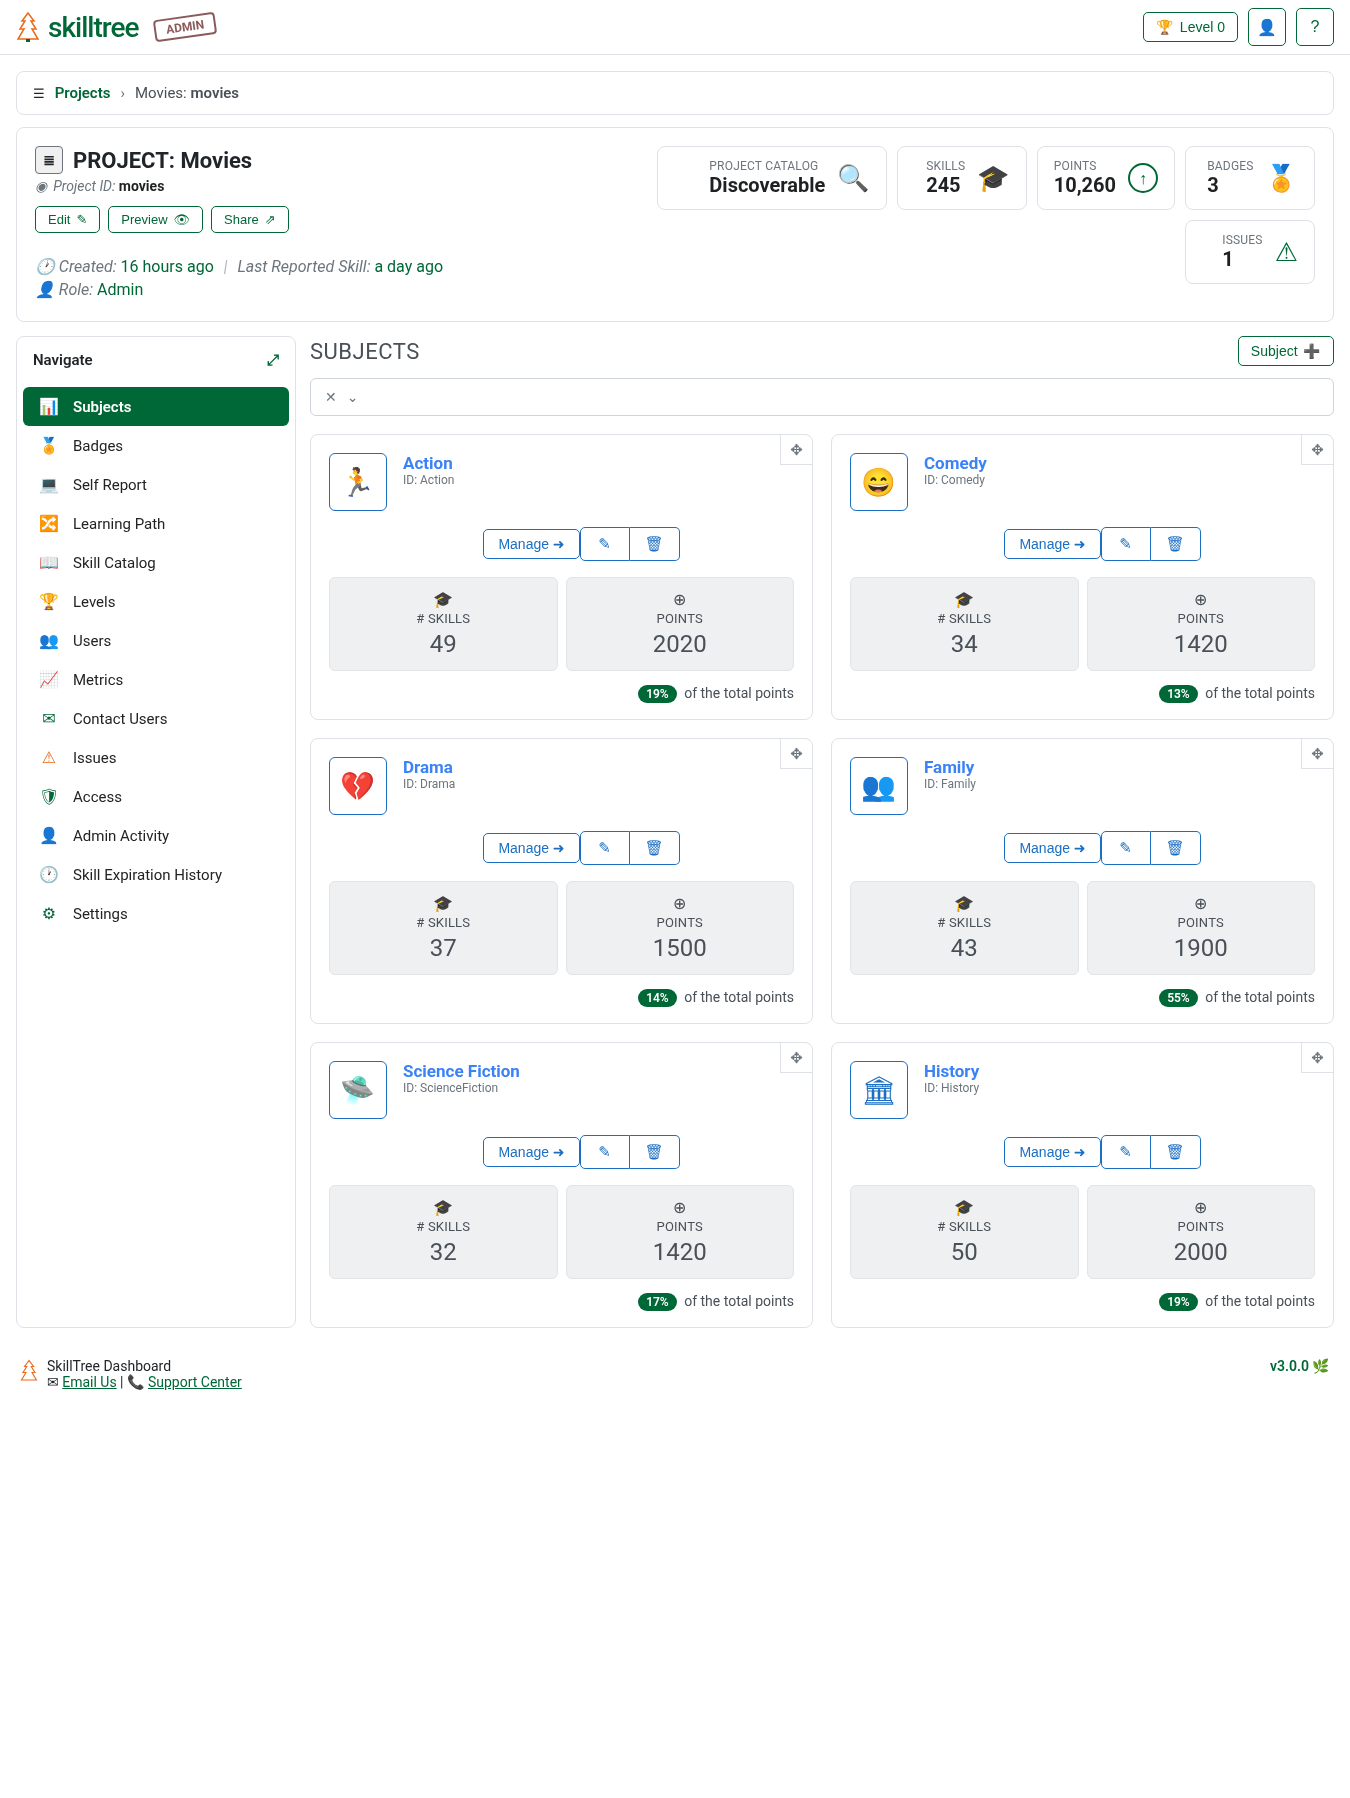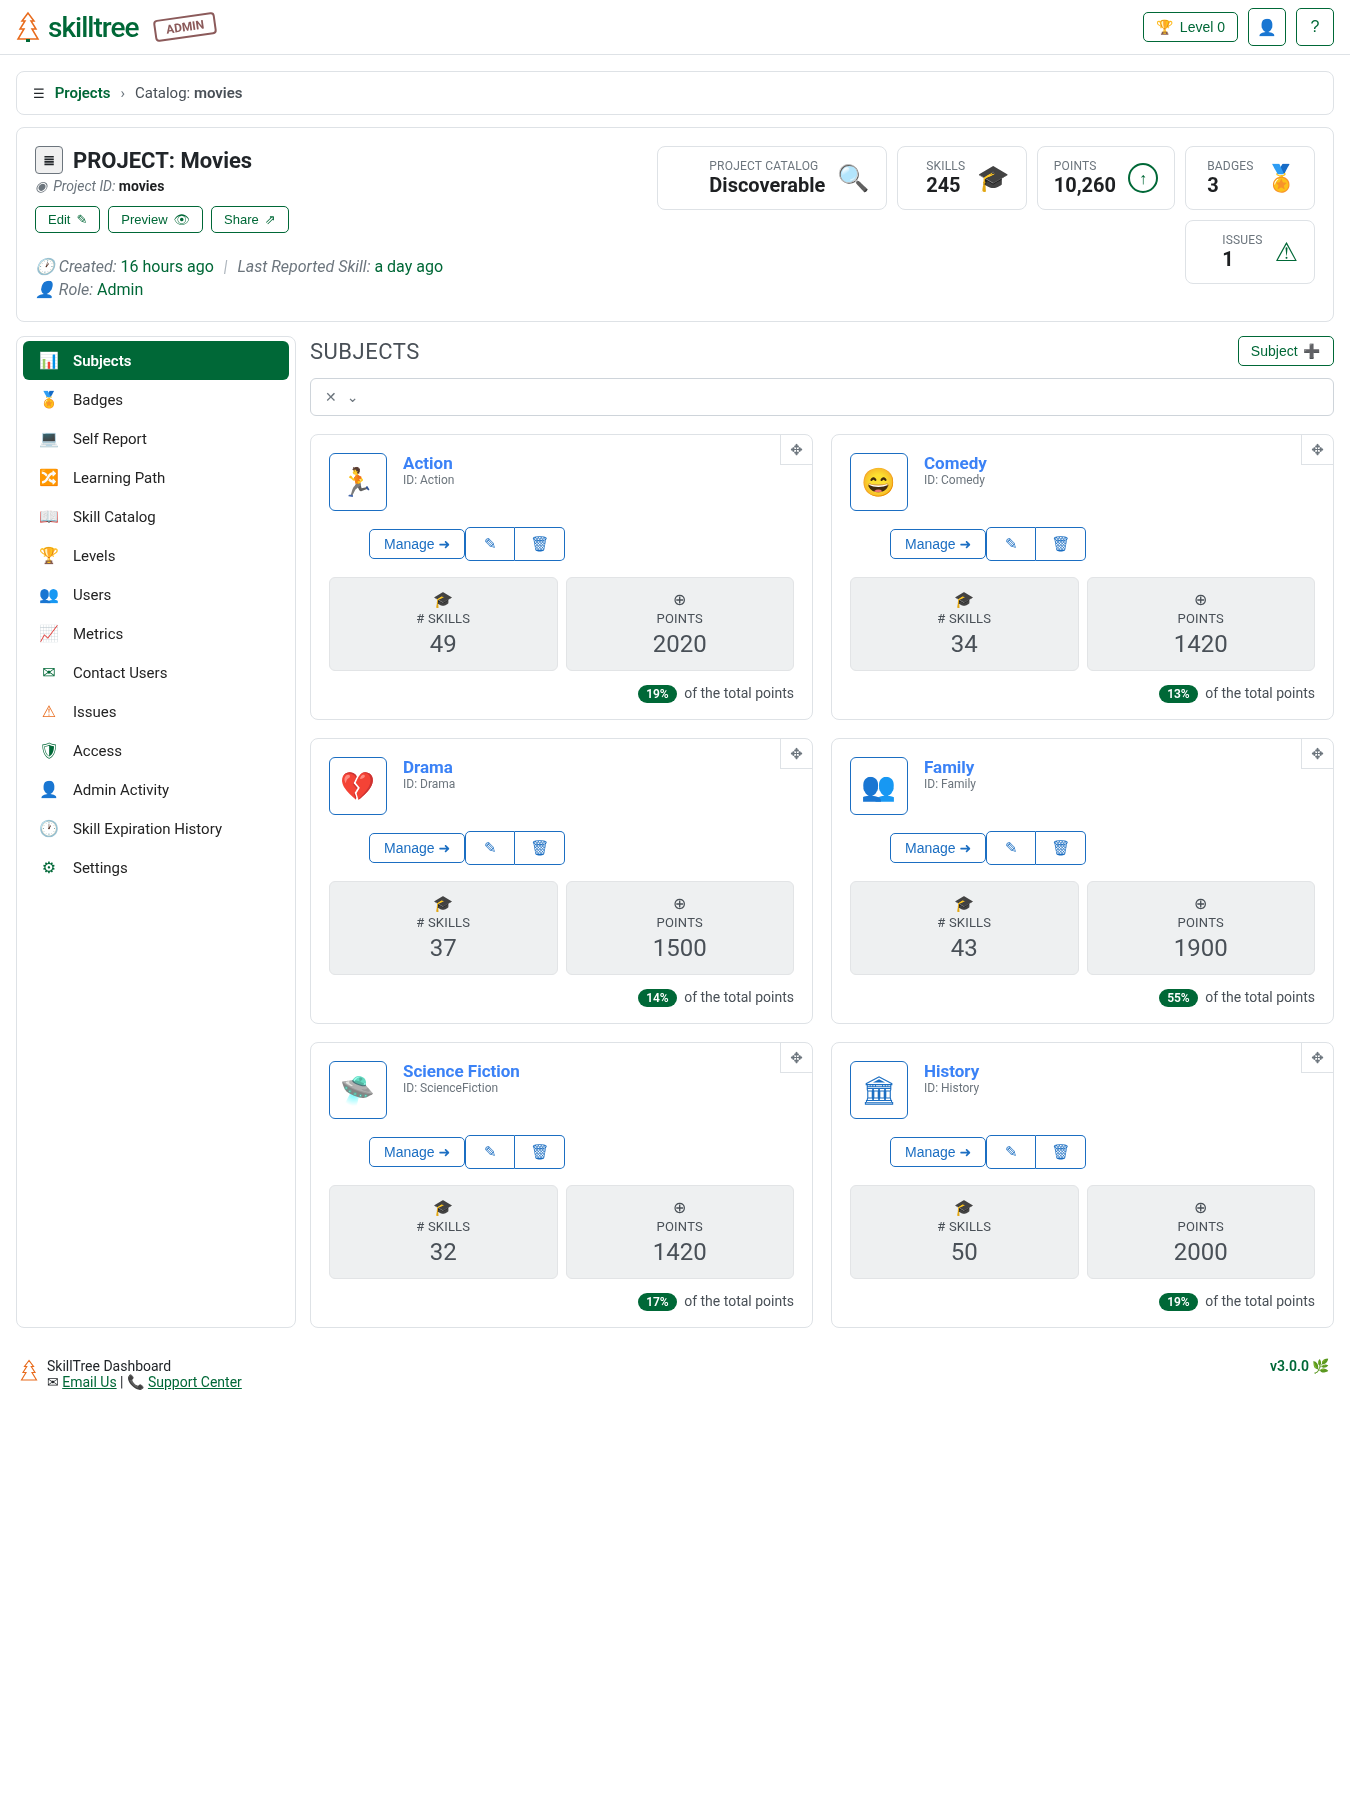--- a/index.html
+++ b/index.html
@@ -52,21 +52,21 @@
 .search-wrap { border: 1px solid #ced4da; border-radius: 6px; padding: 10px 14px; display: flex; align-items: center; gap: 10px; margin-bottom: 18px; color: #6c757d; background:#fff; }
 .search-input { flex: 1; border: none; outline: none; font-size: 15px; color: #495057; background: transparent; }
 .search-input::placeholder { color: #8a8f94; }
 .cards-grid { display: grid; grid-template-columns: 1fr 1fr; gap: 18px; }
 .subject-card { border: 1px solid #dee2e6; border-radius: 8px; padding: 18px; position: relative; background:#fff; }
 .drag-handle { position: absolute; top: 0; right: 0; border-left: 1px solid #dee2e6; border-bottom: 1px solid #dee2e6; border-top-right-radius:8px; width: 32px; height: 30px; display: flex; align-items: center; justify-content: center; color: #6c757d; cursor: grab; font-size: 15px; }
 .subject-head { display: flex; align-items: flex-start; gap: 16px; margin-bottom: 16px; }
 .subject-icon-box { width: 58px; height: 58px; border: 1.5px solid #1b6ec2; border-radius: 6px; display: flex; align-items: center; justify-content: center; font-size: 28px; color: #1b6ec2; }
 .subject-title { font-size: 17px; font-weight: bold; color: #3b82f6; }
 .subject-id { font-size: 12px; color: #6c757d; }
-.subject-actions { display: flex; justify-content: flex-start; align-items: center; margin-bottom: 16px; padding-left: 40px; }
+.subject-actions { display: flex; justify-content: center; align-items: center; margin-bottom: 16px; padding-left: 40px; }
 .btn-manage { border: 1.5px solid #1b6ec2; color: #1b6ec2; background: #fff; padding: 6px 14px; border-radius: 5px; cursor: pointer; font-size: 14px; display: inline-flex; align-items: center; gap: 6px; }
 .btn-grp { display: flex; }
 .btn-grp .btn-ico { border: 1px solid #1b6ec2; color: #1b6ec2; background: #fff; width: 50px; height: 34px; display: inline-flex; align-items: center; justify-content: center; cursor: pointer; font-size: 15px; }
 .btn-grp .btn-ico:first-child { border-radius: 5px 0 0 5px; }
 .btn-grp .btn-ico:last-child { border-radius: 0 5px 5px 0; border-left: none; }
 .stats-pair { display: flex; gap: 8px; margin-bottom: 14px; }
 .stat-box { flex: 1; background: #eef0f1; border: 1px solid #e2e4e6; border-radius: 6px; padding: 12px; text-align: center; }
 .stat-box-label { font-size: 13px; color: #495057; margin: 2px 0 4px; letter-spacing: 0.2px; }
 .stat-box-value { font-size: 24px; color: #495057; }
 .stat-box-i { color: #495057; font-size: 16px; }
@@ -100,21 +100,21 @@
     <button class="btn-icon">?</button>
   </div>
 </div>
 
 <div class="container">
 
   <div class="breadcrumb-card">
     <span class="list-icon-sm">☰</span>
     <a class="breadcrumb-link">Projects</a>
     <span class="chevron">›</span>
-    <span class="breadcrumb-link current"><span>Catalog: </span><b>movies</b></span>
+    <span class="breadcrumb-link current"><span>Movies: </span><b>movies</b></span>
   </div>
 
   <div class="project-header-card">
     <div class="project-left">
       <div class="project-title">
         <span class="project-icon-box">≣</span>
         <span>PROJECT: Movies</span>
       </div>
       <div class="project-id">
         <span>◉</span>
@@ -172,20 +172,24 @@
               <div class="stat-value">1</div>
             </div>
           <span class="stat-icon">⚠</span>
         </div>
       </div>
     </div>
   </div>
 
   <div class="main-row">
     <div class="nav-card">
+      <div class="nav-header">
+        <span>Navigate</span>
+        <span style="color:#006837; cursor:pointer;">⤢</span>
+      </div>
       <div class="nav-list" id="nav-list">
           <div class="nav-item active">
             <span class="nav-i ">📊</span>
             <span>Subjects</span>
           </div>
           <div class="nav-item">
             <span class="nav-i ">🏅</span>
             <span>Badges</span>
           </div>
           <div class="nav-item">

